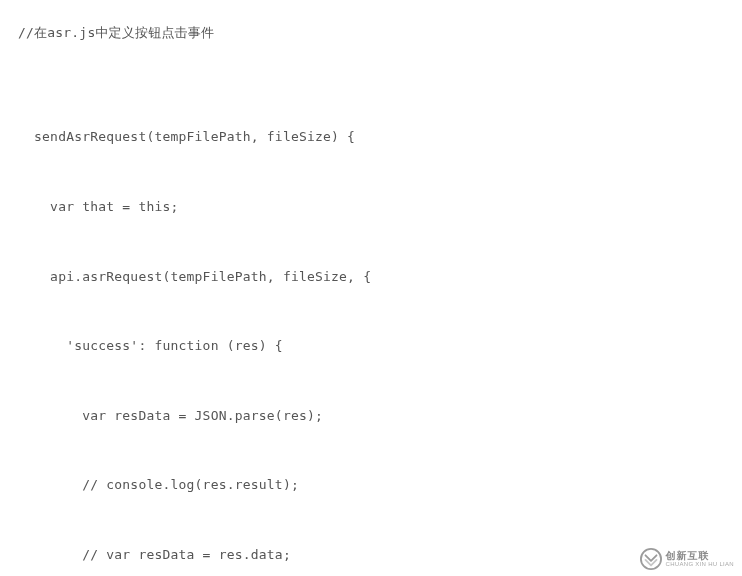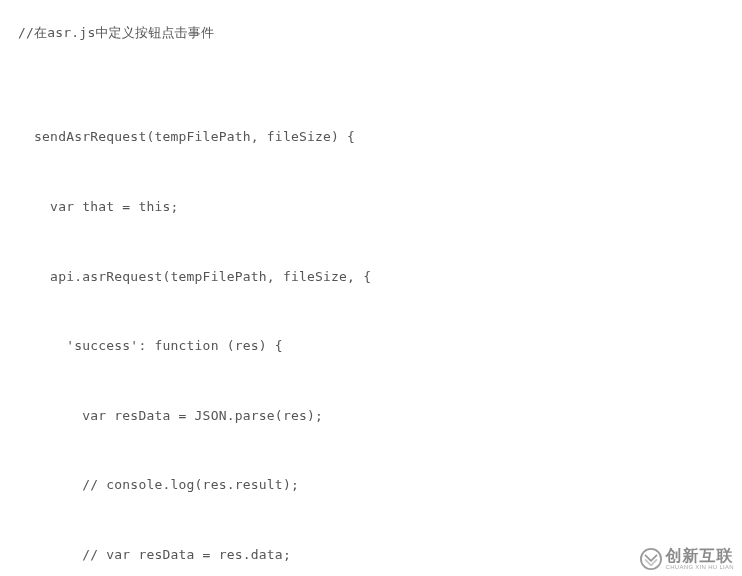--- a/index.html
+++ b/index.html
@@ -34,21 +34,21 @@
     width: 22px;
     height: 22px;
   }
   .watermark .wm-text {
     display: flex;
     flex-direction: column;
     line-height: 1;
   }
   .watermark .wm-cn {
     font-family: "Microsoft YaHei", sans-serif;
-    font-size: 16px;
+    font-size: 10px;
     font-weight: 700;
     color: #777;
     letter-spacing: 1px;
   }
   .watermark .wm-en {
     font-family: Arial, sans-serif;
     font-size: 6px;
     color: #999;
     letter-spacing: 0.3px;
   }

